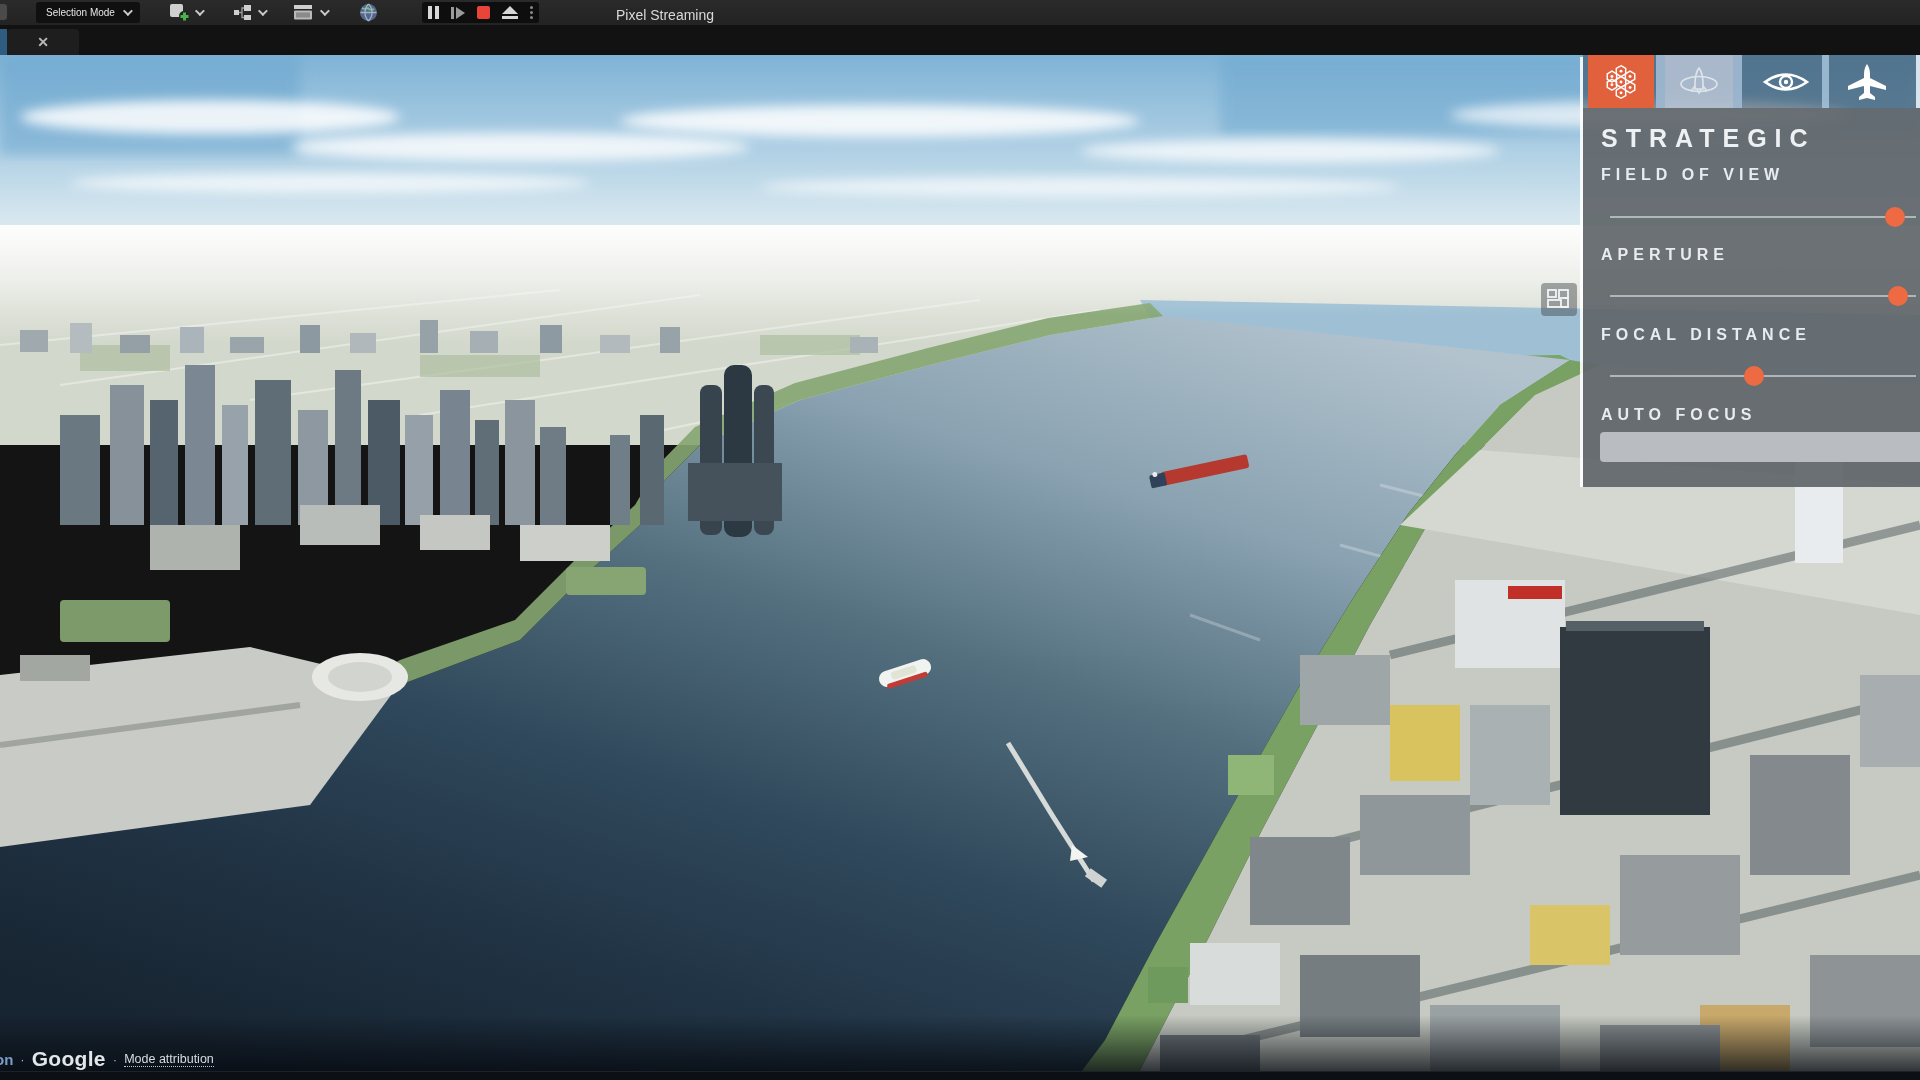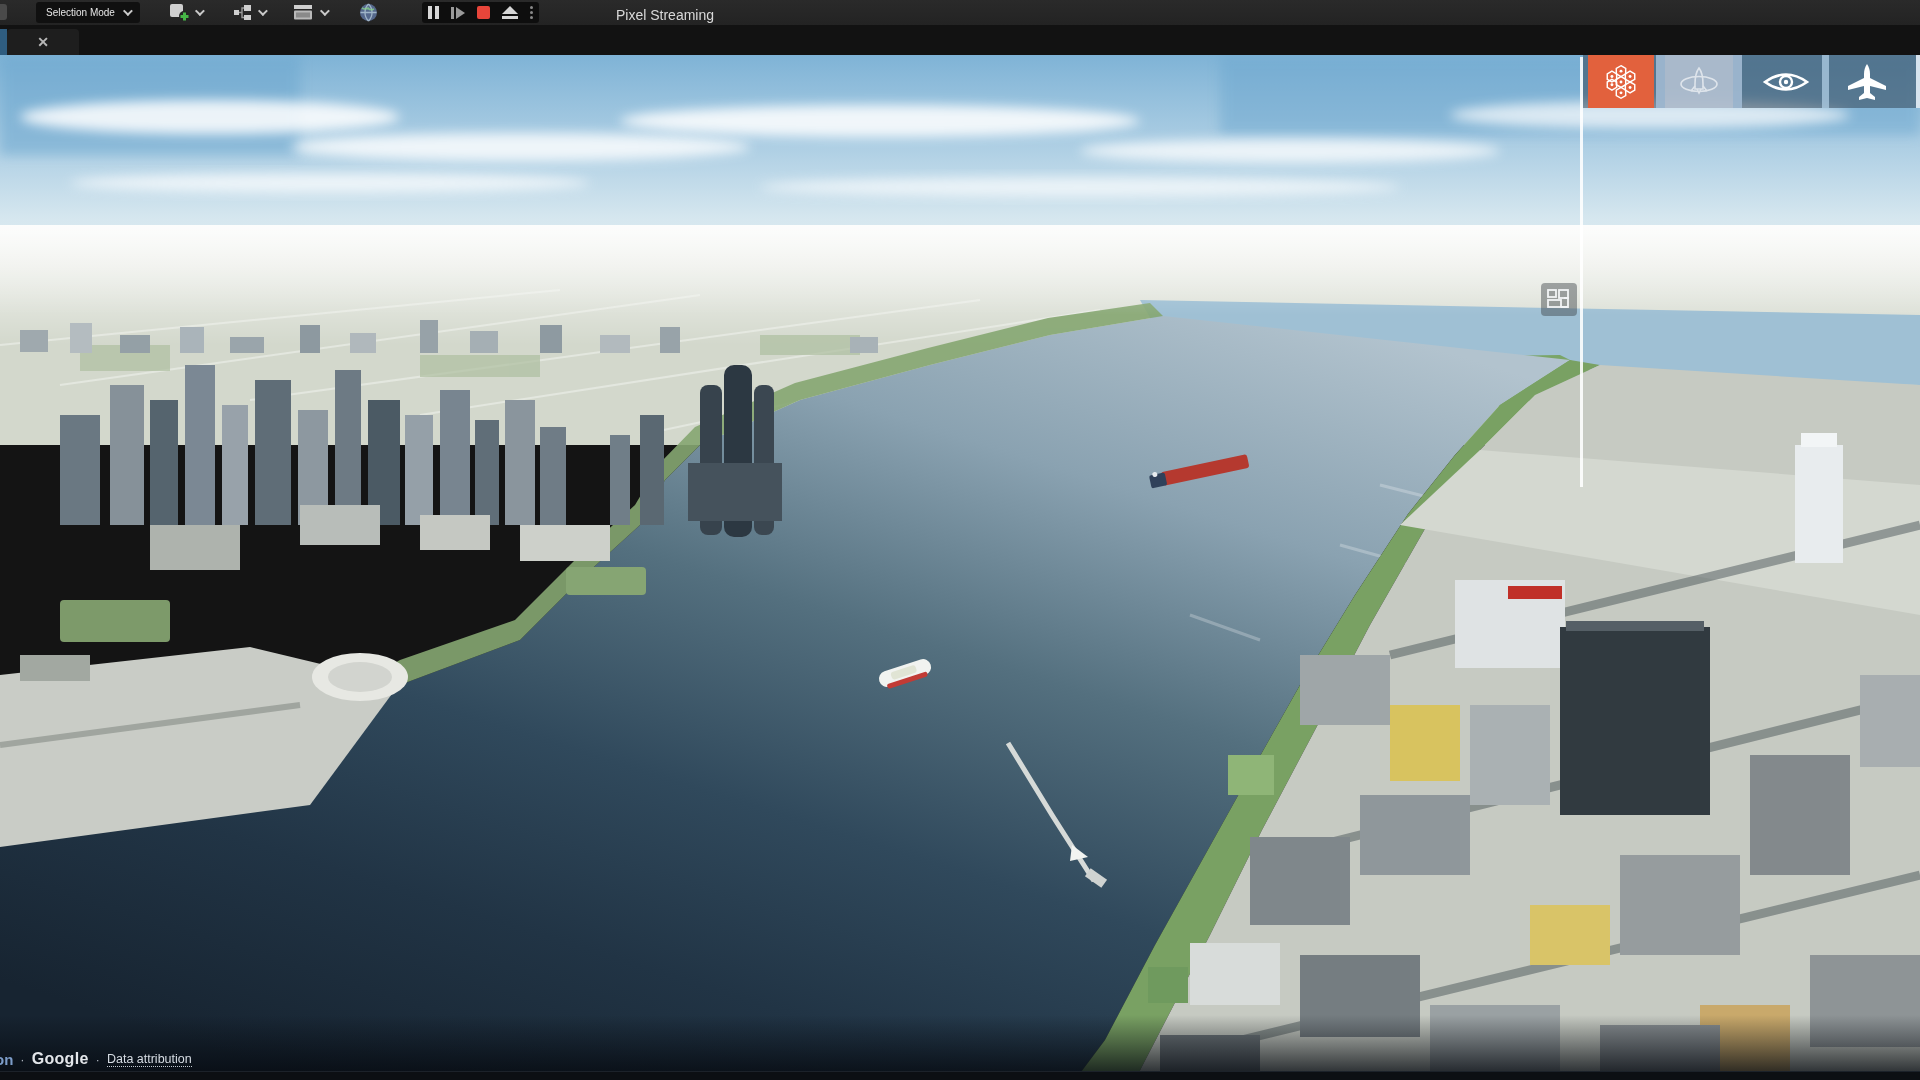--- a/index.html
+++ b/index.html
@@ -76,21 +76,21 @@
   
   #panel-handle { position:absolute; left:1541px; top:283px; width:36px; height:33px;
     background:rgba(60,66,72,0.45); border-radius:4px; z-index:11;
     display:flex; align-items:center; justify-content:center; cursor:pointer; }
 
   
   #attribution { position:absolute; left:0; top:1049px; height:20px; display:flex; align-items:center;
     gap:7px; z-index:8; }
   #attr-prefix { color:#7c9cc8; font-size:15px; font-weight:bold; margin-left:-5px; }
   .attr-dot { color:#aab2ba; font-size:13px; }
-  #attr-google { color:#e3e6ea; font-size:16px; font-weight:bold; letter-spacing:0.3px; }
+  #attr-google { color:#e3e6ea; font-size:21px; font-weight:bold; letter-spacing:0.3px; }
   #attr-link { color:#d7dde4; font-size:12.5px; border-bottom:1px dotted #c3cad2; cursor:pointer; }
   #bottom-strip { position:absolute; left:0; bottom:0; width:1920px; height:9px;
     background:#0c0f13; border-top:1px solid #1c222a; z-index:7; }
 </style>
 </head>
 <body>
 
 <div id="app">
 
   <div id="toolbar">
@@ -412,23 +412,47 @@
     <svg width="24" height="22" viewBox="0 0 24 22">
       <g stroke="#f2f4f6" stroke-width="1.8" fill="none">
         <rect x="1" y="1" width="8" height="7"></rect>
         <rect x="12" y="1" width="9" height="8"></rect>
         <rect x="1" y="11" width="13" height="7"></rect>
         <path d="M17 9 L21 9 L21 18 L14 18"></path>
       </g>
     </svg>
   </div>
 
+  <div id="strategic-panel">
+    <div id="panel-title">STRATEGIC</div>
+
+    <div class="p-label" style="top:58px">FIELD OF VIEW</div>
+    <div class="slider" style="top: 99px; --pct: 93%;">
+      <div class="track"></div>
+      <div class="handle" style="background: rgb(237, 106, 66);"></div>
+    </div>
+
+    <div class="p-label" style="top:138px">APERTURE</div>
+    <div class="slider" style="top: 178px; --pct: 94%;">
+      <div class="track"></div>
+      <div class="handle" style="background: rgb(237, 106, 66);"></div>
+    </div>
+
+    <div class="p-label" style="top:218px">FOCAL DISTANCE</div>
+    <div class="slider" style="top: 258px; --pct: 47%;">
+      <div class="track"></div>
+      <div class="handle" style="background: rgb(237, 106, 66);"></div>
+    </div>
+
+    <div class="p-label" style="top:298px">AUTO FOCUS</div>
+    <div id="autofocus-bar"></div>
+  </div>
 
   <div id="attribution">
     <span id="attr-prefix">on</span>
     <span class="attr-dot">·</span>
     <span id="attr-google">Google</span>
     <span class="attr-dot">·</span>
-    <span id="attr-link">Data attribution</span>
+    <span id="attr-link">Mode attribution</span>
   </div>
 
   <div id="bottom-strip"></div>
 </div>
 
 </body></html>

